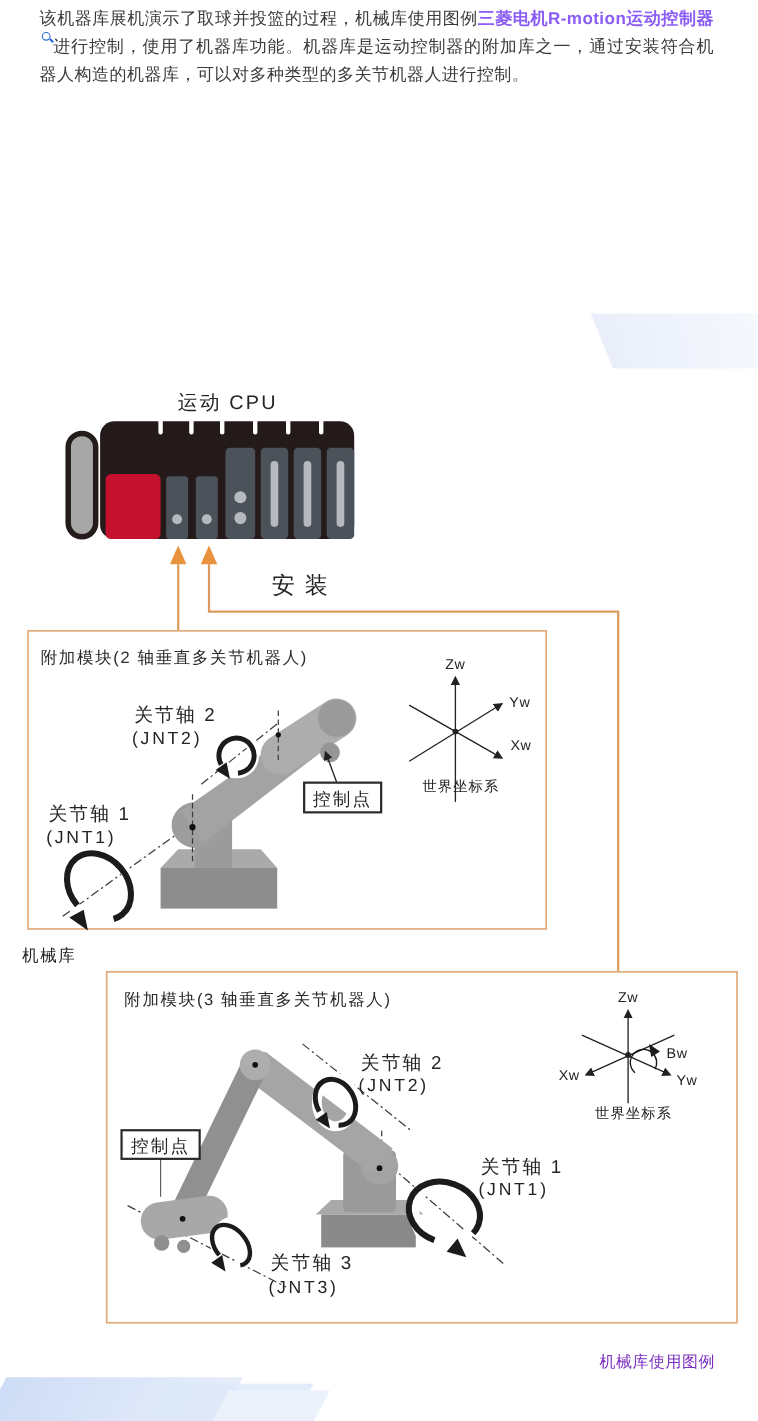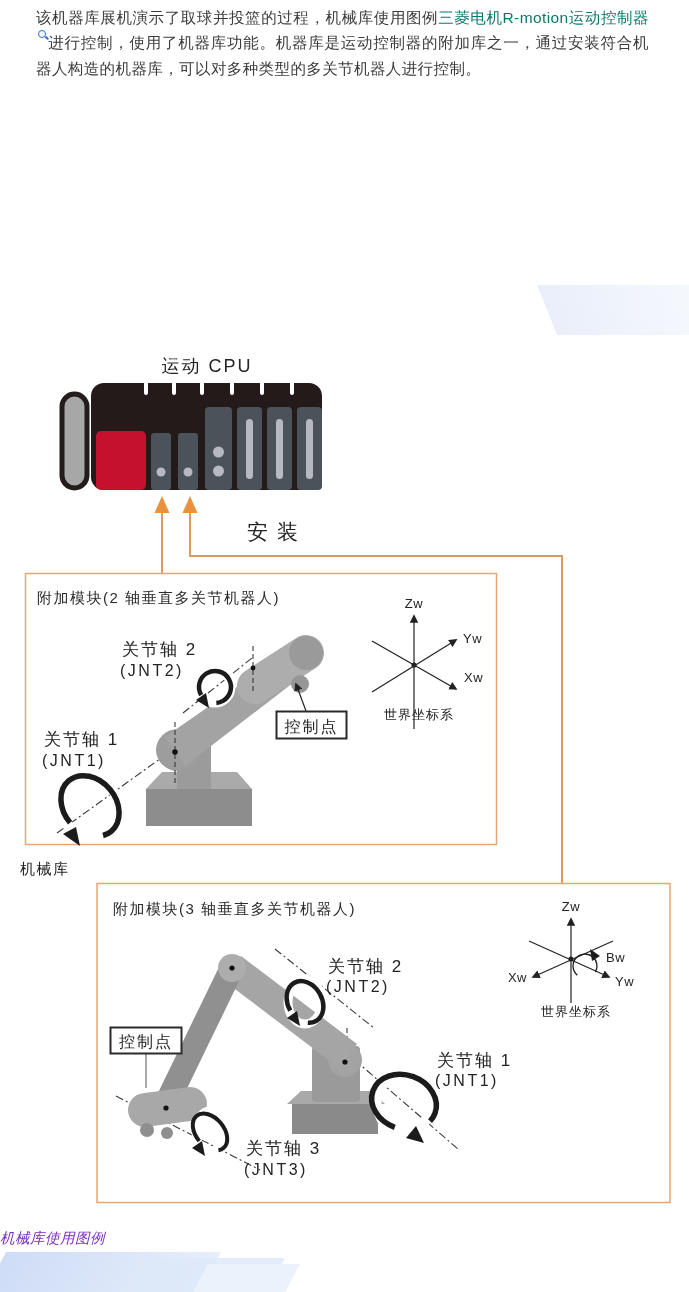--- a/index.html
+++ b/index.html
@@ -1,34 +1,34 @@
 <!DOCTYPE html>
 <html><head>
 <meta charset="utf-8">
 <style>
   html,body{margin:0;padding:0;}
   body{width:689px;height:1292px;background:#ffffff;overflow:hidden;position:relative;
        font-family:"Liberation Sans",sans-serif;}
   .intro{position:absolute;left:36px;top:0;width:613px;margin:0;padding-top:5px;
          font-size:15.5px;line-height:25.4px;color:#3b3b3b;text-align:justify;letter-spacing:0.4px;}
-  .link{color:#0f766e;font-weight:normal;text-decoration:none;cursor:pointer;}
+  .link{color:#8b5cf6;font-weight:bold;text-decoration:none;cursor:pointer;}
   .sup-mag{display:inline-block;position:relative;top:-7px;width:12px;height:12px;}
   .mag-circle{position:absolute;left:2px;top:1px;width:6px;height:6px;border:1.6px solid #2b6bd9;border-radius:50%;}
   .mag-handle{position:absolute;left:8.5px;top:8px;width:4px;height:1.6px;background:#2b6bd9;transform:rotate(45deg);}
   .deco{position:absolute;}
   .deco-top{left:537px;top:285px;width:170px;height:50px;transform:skewX(22deg);transform-origin:0 0;
             background:linear-gradient(100deg,#e9eefa 0%,#f5f8fd 85%);}
   .deco-b1{left:6px;top:1252px;width:215px;height:40px;transform:skewX(-28deg);transform-origin:0 0;
            background:linear-gradient(90deg,#cedcf6 0%,#e6eefb 100%);}
   .deco-b2{left:150px;top:1258px;width:135px;height:34px;transform:skewX(-28deg);transform-origin:0 0;
            background:#dce7f9;opacity:.8;}
   .deco-b3{left:208px;top:1264px;width:92px;height:28px;transform:skewX(-28deg);transform-origin:0 0;
            background:#ebf2fc;}
-  .caption{position:absolute;top:1229px;left:0;width:650px;text-align:left;
-           font-size:14.5px;color:#7b2fbf;letter-spacing:0.5px;cursor:pointer;font-style:italic;}
+  .caption{position:absolute;top:1229px;left:0;width:650px;text-align:right;
+           font-size:14.5px;color:#7b2fbf;letter-spacing:0.5px;cursor:pointer;}
   svg{position:absolute;left:0;top:0;}
   svg text{font-family:"Liberation Sans",sans-serif;fill:#242424;}
   .t-cpu{font-size:18px;letter-spacing:2px;}
   .t-install{font-size:21px;letter-spacing:9px;}
   .t-box{font-size:15px;letter-spacing:1.5px;fill:#2b2b2b;}
   .t-lib{font-size:15px;letter-spacing:1.5px;}
   .t-joint{font-size:17px;letter-spacing:2px;}
   .t-code{font-size:16px;letter-spacing:2.5px;}
   .t-cp{font-size:16px;letter-spacing:2px;}
   .t-axis{font-size:13px;letter-spacing:0.5px;}

